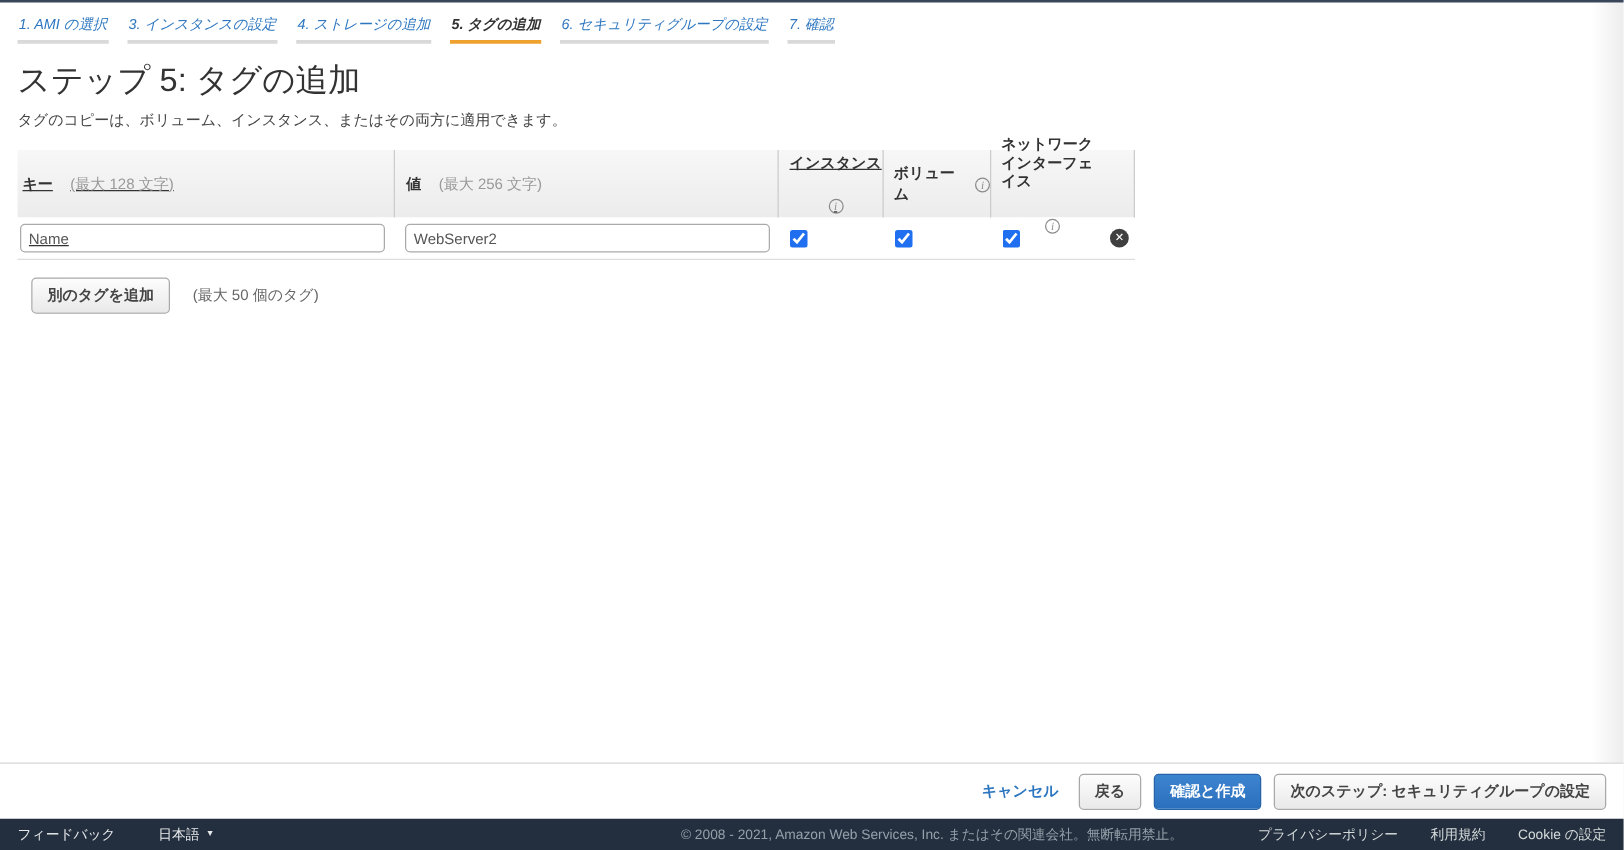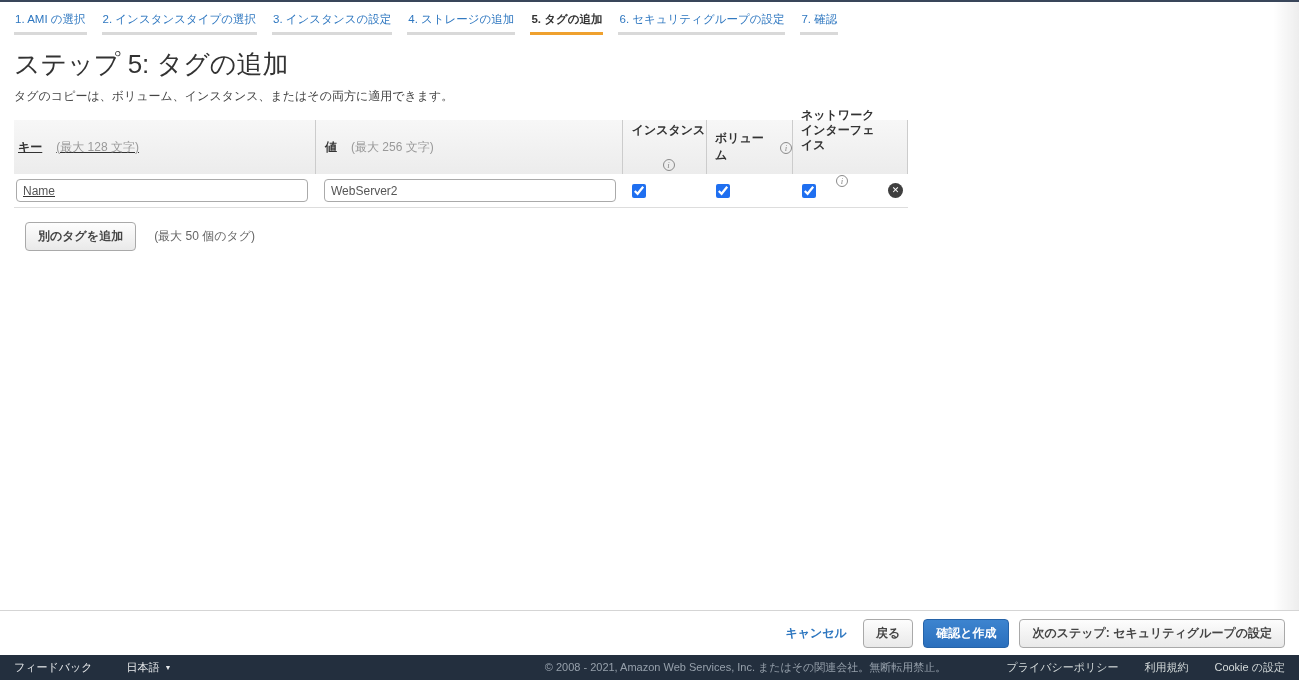--- a/index.html
+++ b/index.html
@@ -12,21 +12,21 @@
   }
   .top-edge { height: 2px; background: #39465a; width: 100%; }
   .right-shade {
     position: absolute; top: 2px; right: 0; width: 26px; height: 653px;
     background: linear-gradient(to right, rgba(0,0,0,0), rgba(0,0,0,0.07));
     pointer-events: none; z-index: 5;
   }
 
   
   .tabs {
-    display: flex; gap: 15px; padding: 8px 0 0 14px; 
+    display: flex; gap: 15px; padding: 8px 0 0 14px;  font-style: italic;
   }
   .tab {
     font-size: 11.5px; color: #2e77c0; text-decoration: none; cursor: pointer;
     padding: 2px 1px 5px 1px; border-bottom: 3px solid #d9d9d9; white-space: nowrap;
   }
   .tab.active {
     color: #333; font-weight: bold; border-bottom-color: #efa12f;
   }
 
   
@@ -41,21 +41,21 @@
   .tag-table { margin-top: 16px; width: 894px; font-size: 12px; }
   .thead {
     display: flex; height: 54px;
     background: linear-gradient(#f7f7f7, #ececec);
     align-items: stretch;
   }
   .thead .cell { display: flex; align-items: center; }
   .cell { flex: none; }
   .c-key { width: 301px; padding-left: 4px; text-decoration: underline; }
   .c-val { width: 307px; padding-left: 9px; border-left: 1px solid #ccc; }
-  .c-inst { width: 84px;  border-left: 1px solid #ccc; }
+  .c-inst { width: 84px;  border-left: 1px solid #ccc; text-decoration: underline; }
   .c-vol { width: 86px;  border-left: 1px solid #ccc; }
   .c-net { width: 91px;  border-left: 1px solid #ccc; }
   .c-del { width: 25px;  border-right: 1px solid #ccc; }
   .hdr-label { font-weight: bold; color: #333; }
   .hdr-limit { color: #999; margin-left: 14px; }
   .col-stack {
     display: flex; flex-direction: column; align-items: flex-start;
     justify-content: center; padding-left: 8px; line-height: 14px; gap: 20px;
   }
   .col-inline { display: flex; align-items: center; gap: 6px; padding-left: 8px; }
@@ -124,21 +124,20 @@
   .legal .foot-link { color: #d5dbdb; }
 </style>
 </head>
 <body>
 
 <div class="top-edge" data-name="window-top-edge"></div>
 <div class="right-shade" data-name="window-edge-shade"></div>
 
 <nav class="tabs" data-name="wizard-step-tabs">
   <a class="tab" data-name="tab-1-choose-ami">1. AMI の選択</a>
-  <a class="tab" data-name="tab-2-choose-instance-type">2. インスタンスタイプの選択</a>
   <a class="tab" data-name="tab-3-configure-instance">3. インスタンスの設定</a>
   <a class="tab" data-name="tab-4-add-storage">4. ストレージの追加</a>
   <a class="tab active" data-name="tab-5-add-tags">5. タグの追加</a>
   <a class="tab" data-name="tab-6-configure-security-group">6. セキュリティグループの設定</a>
   <a class="tab" data-name="tab-7-review">7. 確認</a>
 </nav>
 
 <div class="content" data-name="main-content">
   <h1 data-name="page-title">ステップ 5: タグの追加</h1>
   <p class="desc" data-name="description-line-2">タグのコピーは、ボリューム、インスタンス、またはその両方に適用できます。</p>

